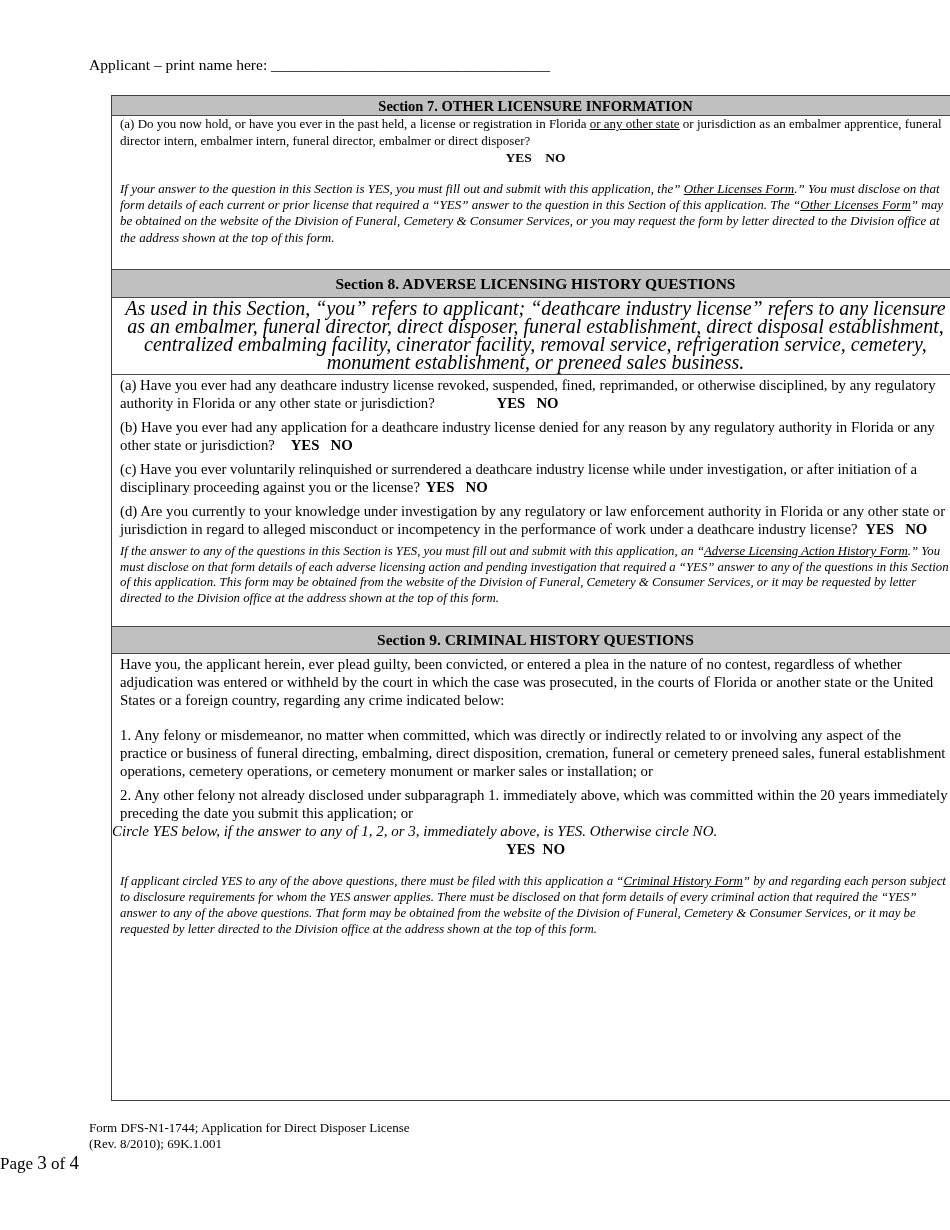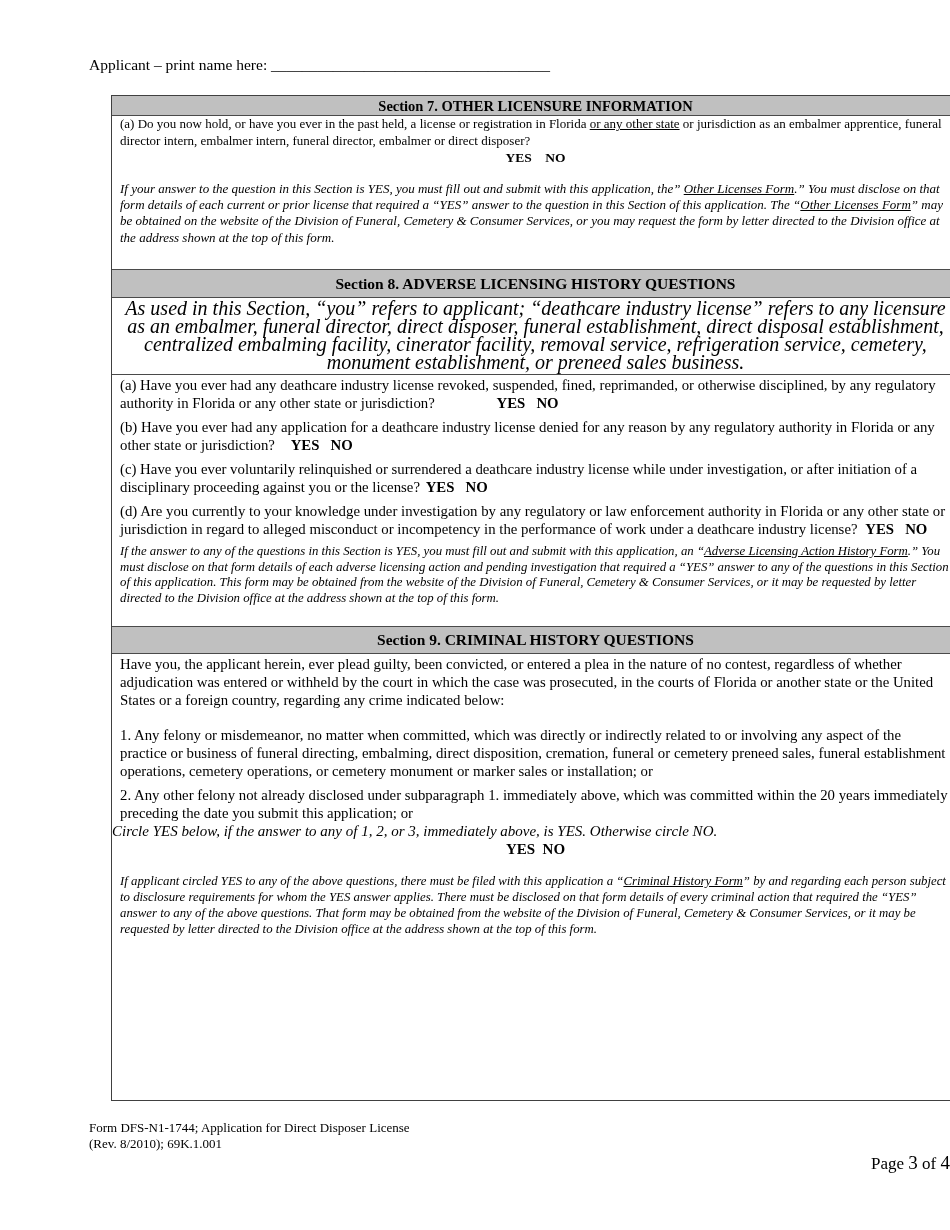--- a/index.html
+++ b/index.html
@@ -17,21 +17,21 @@
     .sec-head {
       background: #c0c0c0; text-align: center; font-weight: bold;
       border-bottom: 1px solid #4a4a4a; box-sizing: border-box;
     }
     .cell { padding: 0 8px; box-sizing: border-box; }
     .rule { border-top: 1px solid #4a4a4a; }
     .it { font-style: italic; }
     .u { text-decoration: underline; }
     .yn { font-weight: bold; }
     .footer-form { position: absolute; left: 89px; top: 1120px; font-size: 13px; line-height: 16px; }
-    .page-num { position: absolute; left: 0; width: 950px; top: 1152px; text-align: right; font-size: 17px; }
+    .page-num { position: absolute; left: 0; width: 950px; top: 1152px; text-align: left; font-size: 17px; }
     .page-num .big { font-size: 19px; }
   </style>
 </head>
 <body>
 
 <div class="applicant">
   <span>Applicant – print name here:</span>
   <span>____________________________________</span>
 </div>
 

